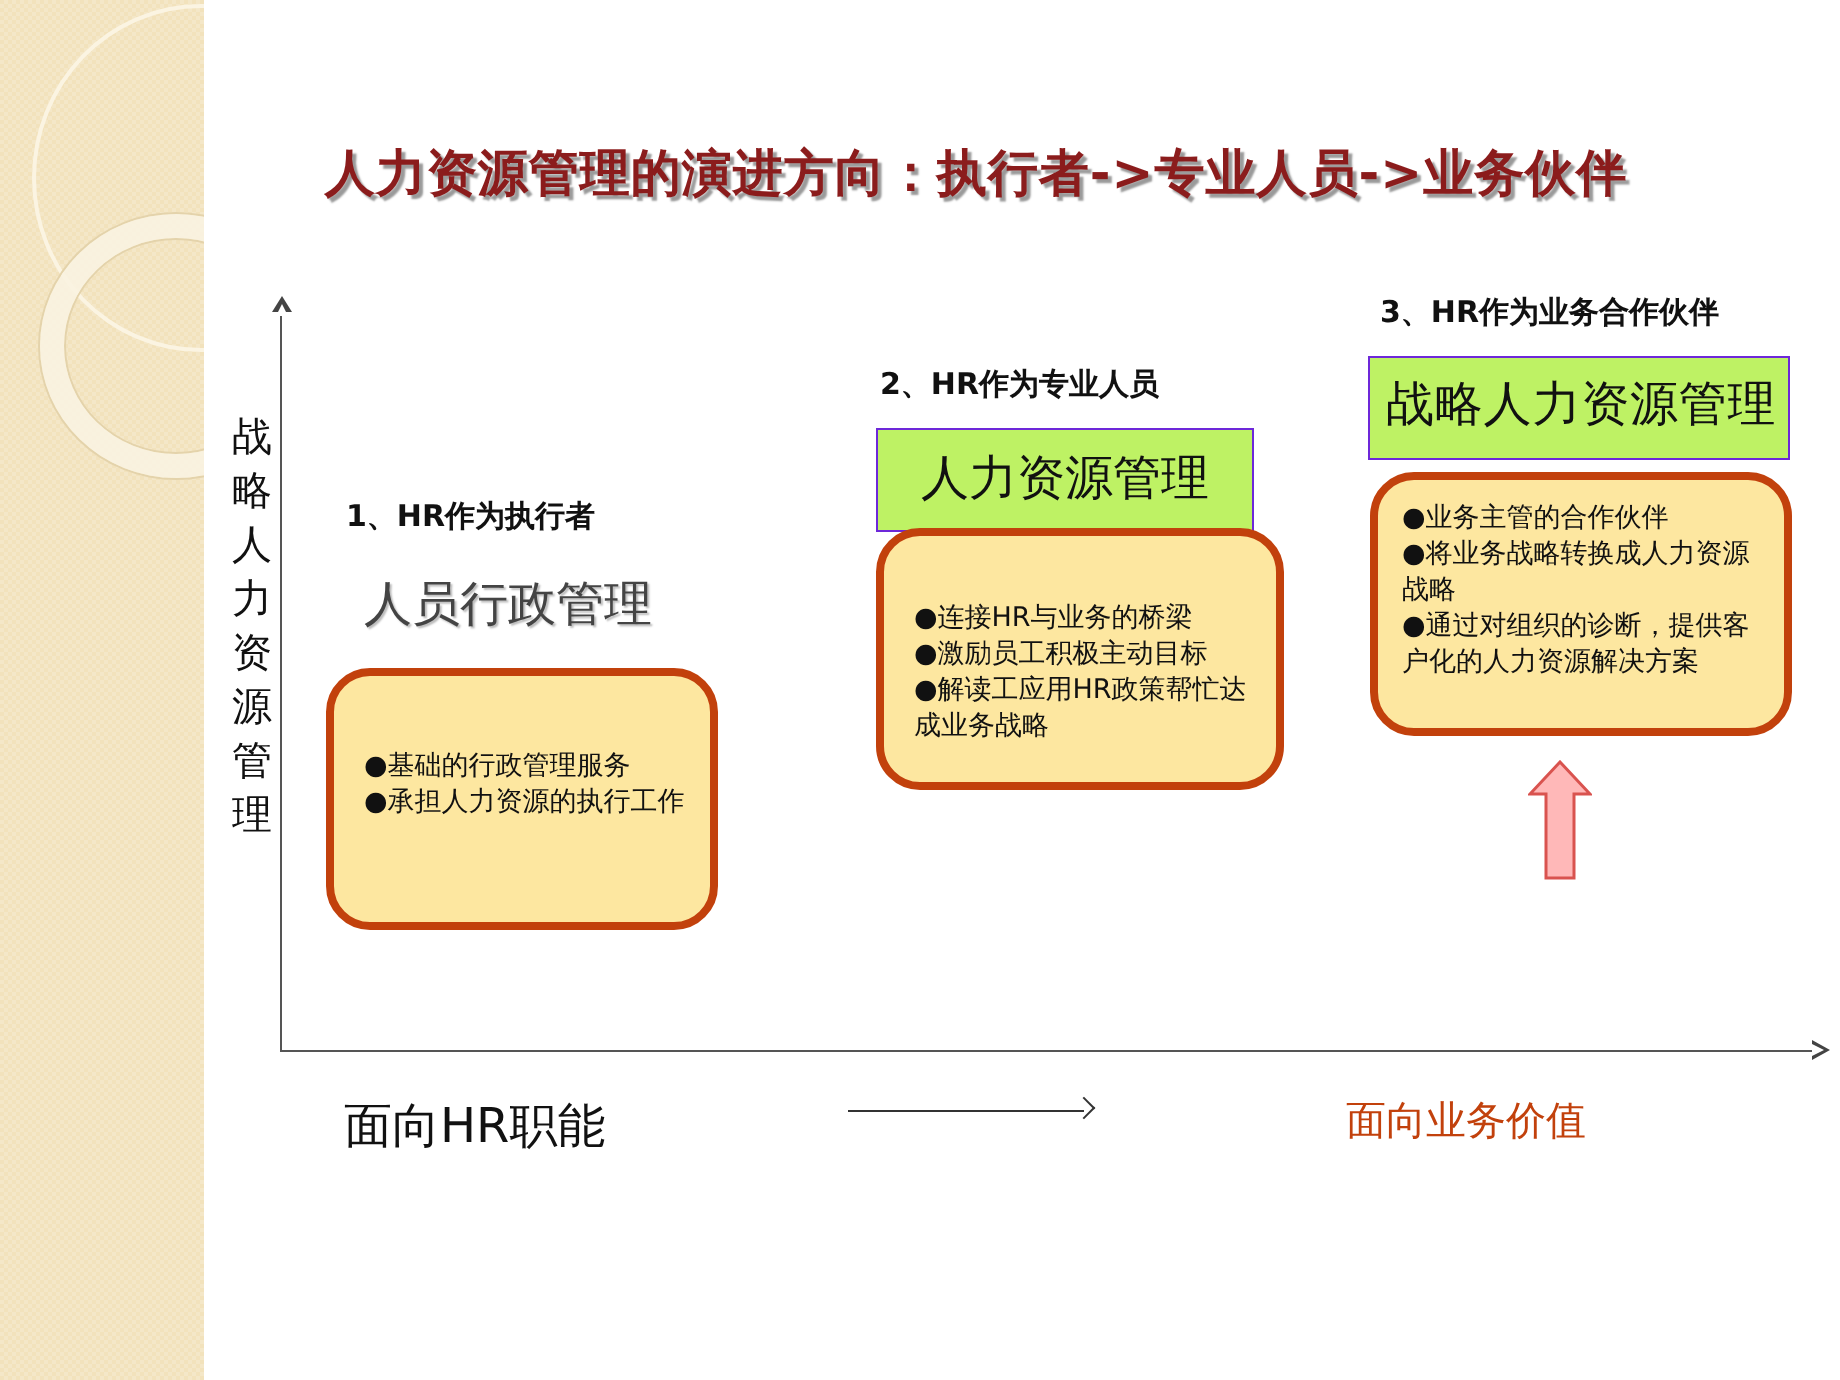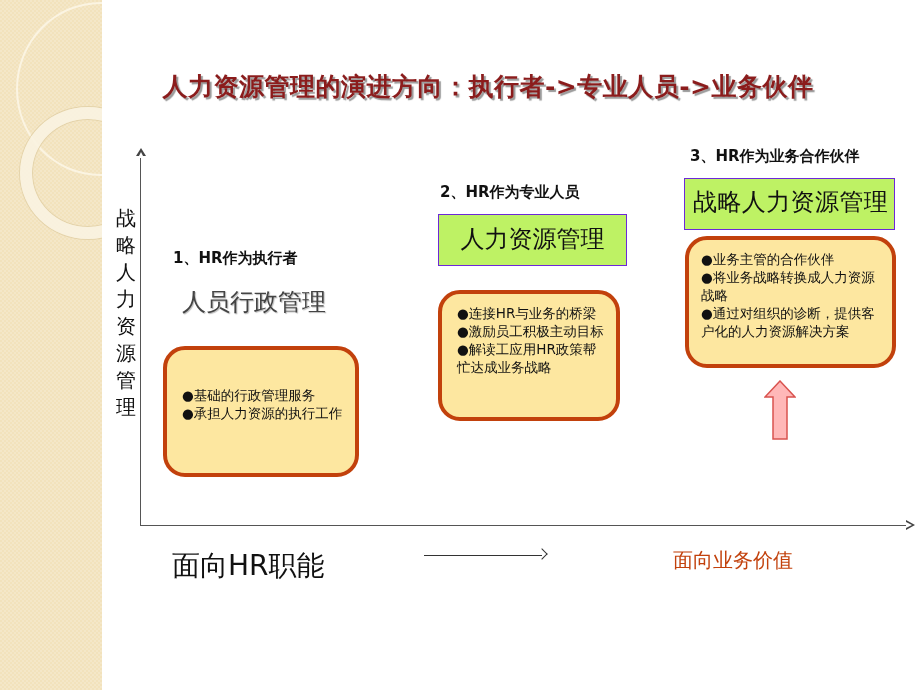--- a/index.html
+++ b/index.html
@@ -37,43 +37,43 @@
   .arrowhead { position: absolute; width: 0; height: 0; }
   .ah-up { left: 136px; top: 148px; border-left: 5px solid transparent; border-right: 5px solid transparent; border-bottom: 8px solid #444; }
   .ah-up-inner { left: 138px; top: 152px; border-left: 3px solid transparent; border-right: 3px solid transparent; border-bottom: 6px solid #fff; }
   .ah-right { left: 906px; top: 520px; border-top: 5px solid transparent; border-bottom: 5px solid transparent; border-left: 9px solid #444; }
   .ah-right-inner { left: 906px; top: 522px; border-top: 3px solid transparent; border-bottom: 3px solid transparent; border-left: 6px solid #fff; }
   .y-label {
     position: absolute; left: 113px; top: 205px; width: 26px;
     font-size: 20px; line-height: 27px; text-align: center; color: #111;
     word-break: break-all;
   }
-  .x-label-left { position: absolute; left: 172px; top: 547px; font-size: 28px; color: #111; }
+  .x-label-left { position: absolute; left: 172px; top: 547px; font-size: 24px; color: #111; }
   .x-label-right { position: absolute; left: 673px; top: 547px; font-size: 20px; color: #c2410c; }
   .mid-arrow-line { position: absolute; left: 424px; top: 555px; width: 118px; height: 1px; background: #333; }
   .mid-arrow-head { position: absolute; left: 538px; top: 550px; width: 7px; height: 7px; border-top: 1px solid #333; border-right: 1px solid #333; transform: rotate(45deg); transform-origin: center; }
   .stage-heading { position: absolute; font-size: 15px; font-weight: bold; color: #111; white-space: nowrap; }
   .stage1-heading { left: 173px; top: 249px; }
   .stage2-heading { left: 440px; top: 183px; }
   .stage3-heading { left: 690px; top: 147px; }
   .stage1-plain { position: absolute; left: 182px; top: 286px; font-size: 24px; color: #444; text-shadow: 1px 1px 1px #bbb; white-space: nowrap; }
   .green-box {
     position: absolute; background: #bef264; border: 1px solid #6d28d9;
     font-size: 24px; color: #111; text-align: center; box-sizing: border-box;
   }
   .green-box-2 { left: 438px; top: 214px; width: 189px; height: 52px; line-height: 48px; }
   .green-box-3 { left: 684px; top: 178px; width: 211px; height: 52px; line-height: 46px; overflow: visible; }
   .green-box-3 .gb-text { position: absolute; left: 8px; top: 3px; width: 200px; text-align: left; line-height: 40px; white-space: normal; letter-spacing: 0.4px; }
   .yellow-box {
     position: absolute; background: #fde7a0; border: 4px solid #c2410c;
     border-radius: 22px; box-sizing: border-box;
     font-size: 13.5px; line-height: 18px; color: #111;
   }
-  .yb-1 { left: 163px; top: 346px; width: 196px; height: 131px; padding: 36px 8px 0 15px; }
-  .yb-2 { left: 438px; top: 290px; width: 182px; height: 131px; padding: 10px 8px 0 15px; }
+  .yb-1 { left: 163px; top: 334px; width: 196px; height: 131px; padding: 36px 8px 0 15px; }
+  .yb-2 { left: 438px; top: 264px; width: 204px; height: 131px; padding: 32px 8px 0 15px; }
   .yb-3 { left: 685px; top: 236px; width: 211px; height: 132px; padding: 10px 8px 0 12px; }
   .bullet-line { display: block; }
   .up-arrow { position: absolute; left: 764px; top: 380px; width: 32px; height: 60px; }
 </style>
 </head>
 <body>
 
 <div class="side-band">
   <div class="deco-ring-big"></div>
   <div class="deco-ring-small"></div>

